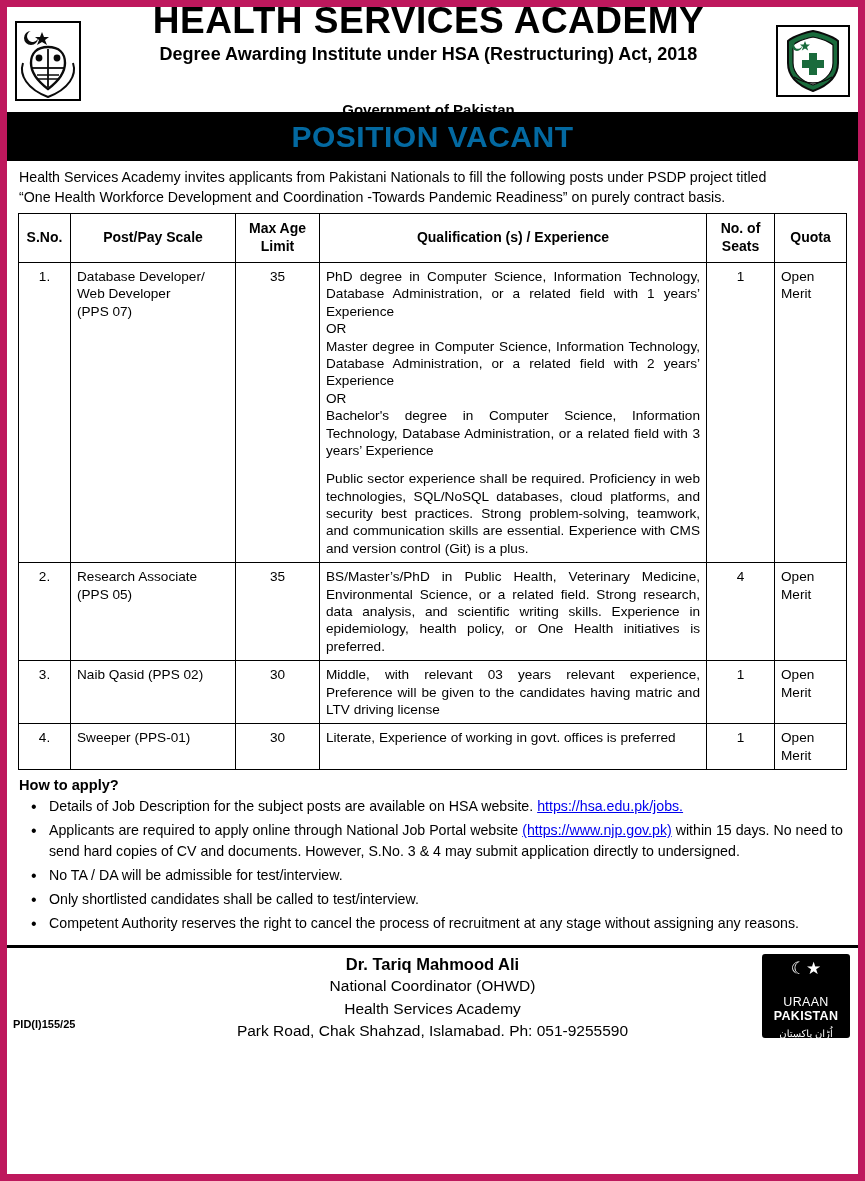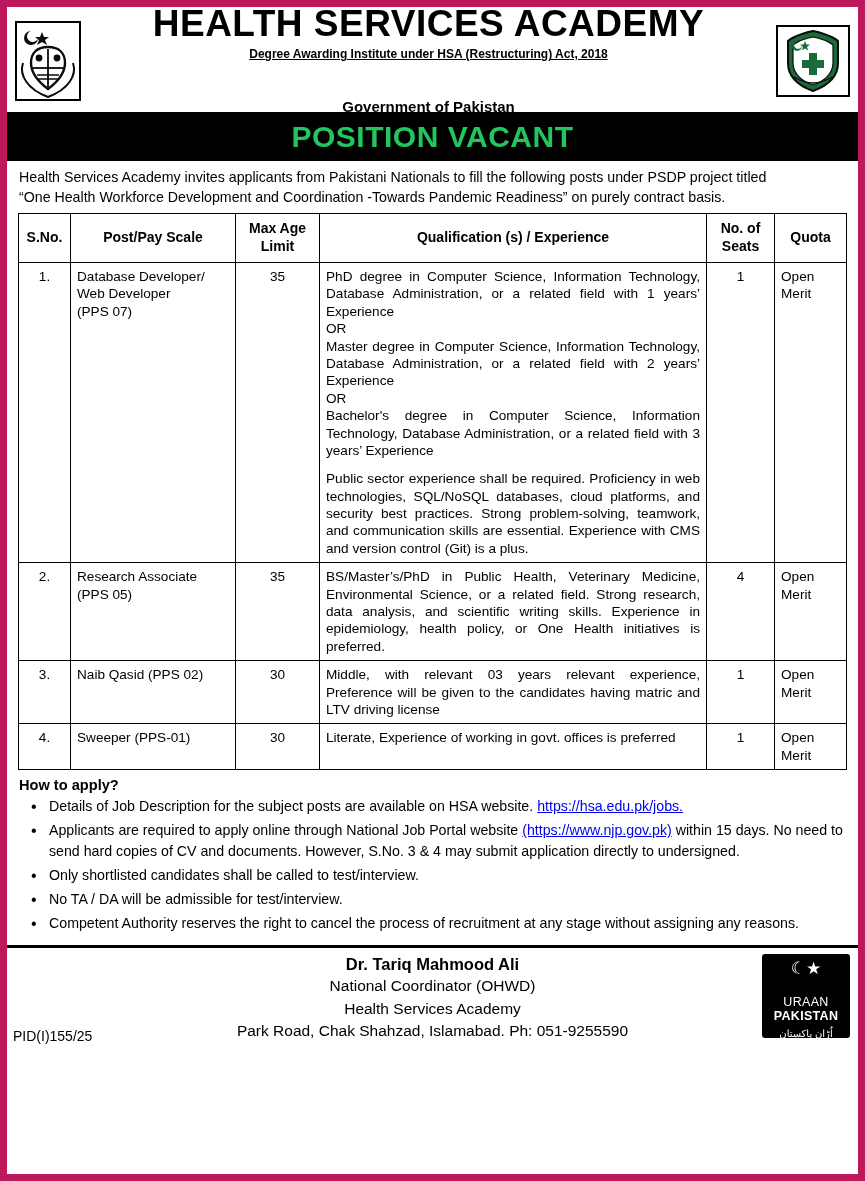--- a/index.html
+++ b/index.html
@@ -45,37 +45,36 @@
     padding: 0 6px;
   }
   .org-title {
     font-size: 37px;
     font-weight: bold;
     letter-spacing: 0.5px;
     line-height: 1.05;
     margin-bottom: 3px;
   }
   .org-sub {
-    font-size: 12px;
-    font-weight: bold;
-    text-decoration: underline;
+    font-size: 18px;
+    font-weight: bold;
     line-height: 1.2;
     margin-bottom: 20px;
   }
   .org-gov {
     font-size: 15px;
     font-weight: bold;
     line-height: 1.2;
     margin-top: 36px;
   }
 
   
   .banner {
     background: #000;
-    color: #22c55e;
+    color: #0369a1;
     text-align: center;
     font-size: 30px;
     font-weight: bold;
     letter-spacing: 0.5px;
     padding: 5px 0 7px 0;
   }
 
   
   .intro {
     font-size: 14.2px;
@@ -165,22 +164,23 @@
     font-weight: bold;
     line-height: 1.35;
   }
   .f-line {
     font-size: 15.5px;
     line-height: 1.45;
   }
   .pid {
     position: absolute;
     left: 6px;
-    bottom: 6px;
-    font-size: 14px;
+    bottom: 20px;
+    font-size: 11px;
+    font-weight: bold;
   }
   .uraan {
     position: absolute;
     right: 8px;
     top: 6px;
     width: 88px; height: 84px;
     background: #000;
     border-radius: 3px;
     color: #fff;
     text-align: center;
@@ -316,24 +316,24 @@
   <div class="apply">
     <div class="apply-title">How to apply?</div>
     <ul class="apply-list">
       <li>
         <span>Details of Job Description for the subject posts are available on HSA website. </span><a class="u" href="#">https://hsa.edu.pk/jobs.</a><span></span>
       </li>
       <li>
         <span>Applicants are required to apply online through National Job Portal website </span><a class="u" href="#">(https://www.njp.gov.pk)</a><span> within 15 days. No need to send hard copies of CV and documents. However, S.No. 3 &amp; 4 may submit application directly to undersigned.</span>
       </li>
       <li>
+        <span>No TA / DA will be admissible for test/interview.</span>
+      </li>
+      <li>
         <span>Only shortlisted candidates shall be called to test/interview.</span>
-      </li>
-      <li>
-        <span>No TA / DA will be admissible for test/interview.</span>
       </li>
       <li>
         <span>Competent Authority reserves the right to cancel the process of recruitment at any stage without assigning any reasons.</span>
       </li>
     </ul>
   </div>
 
   <div class="footer">
     <div class="f-name">Dr. Tariq Mahmood Ali</div>
     <div class="f-line">National Coordinator (OHWD)</div>

